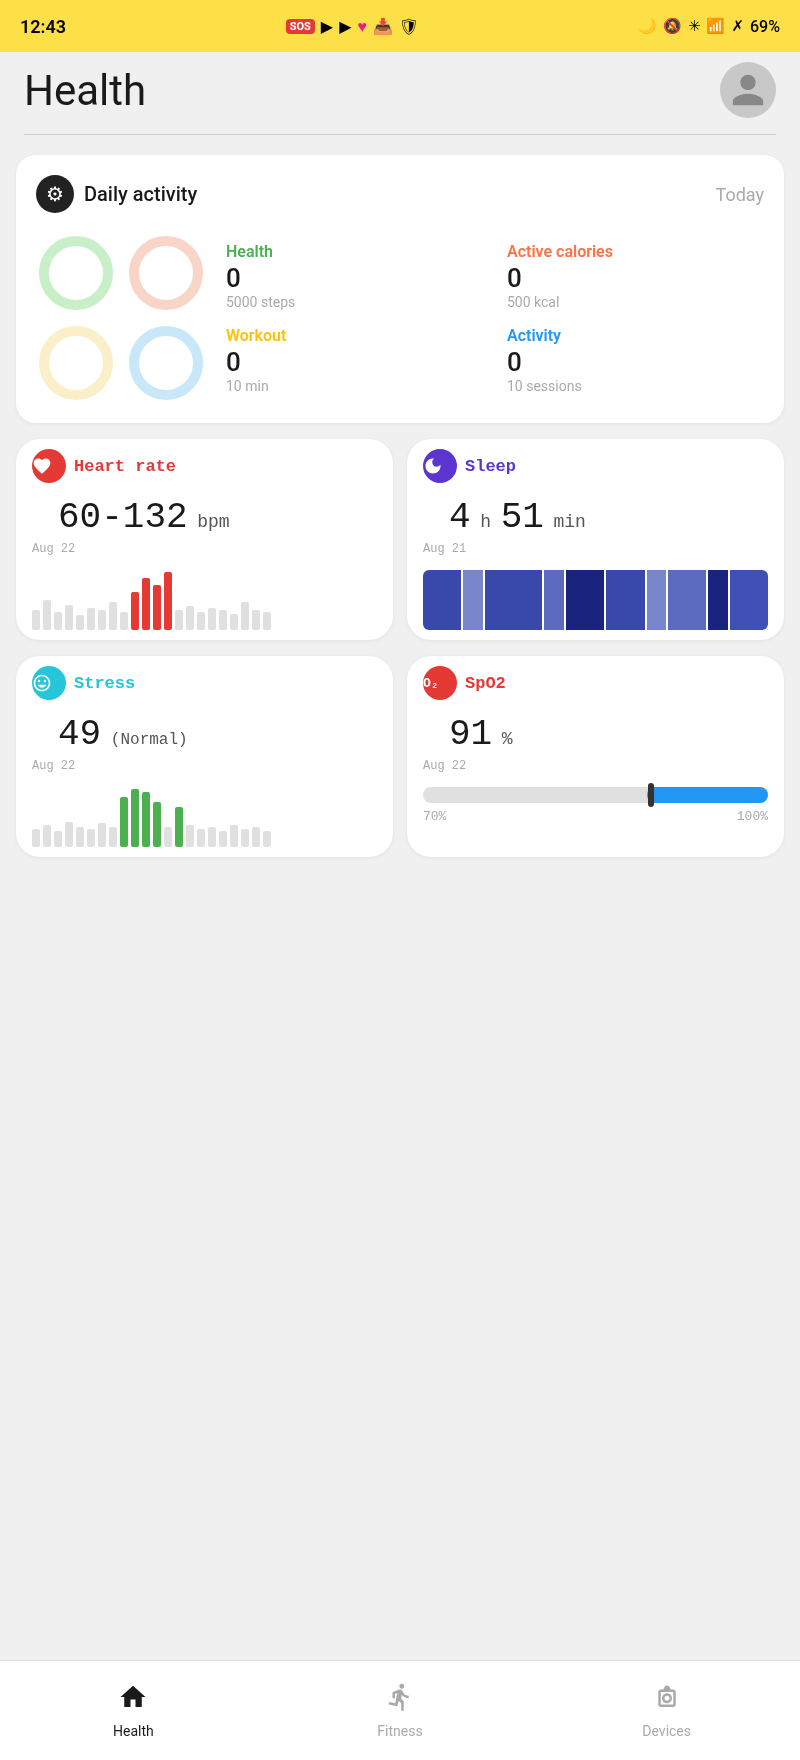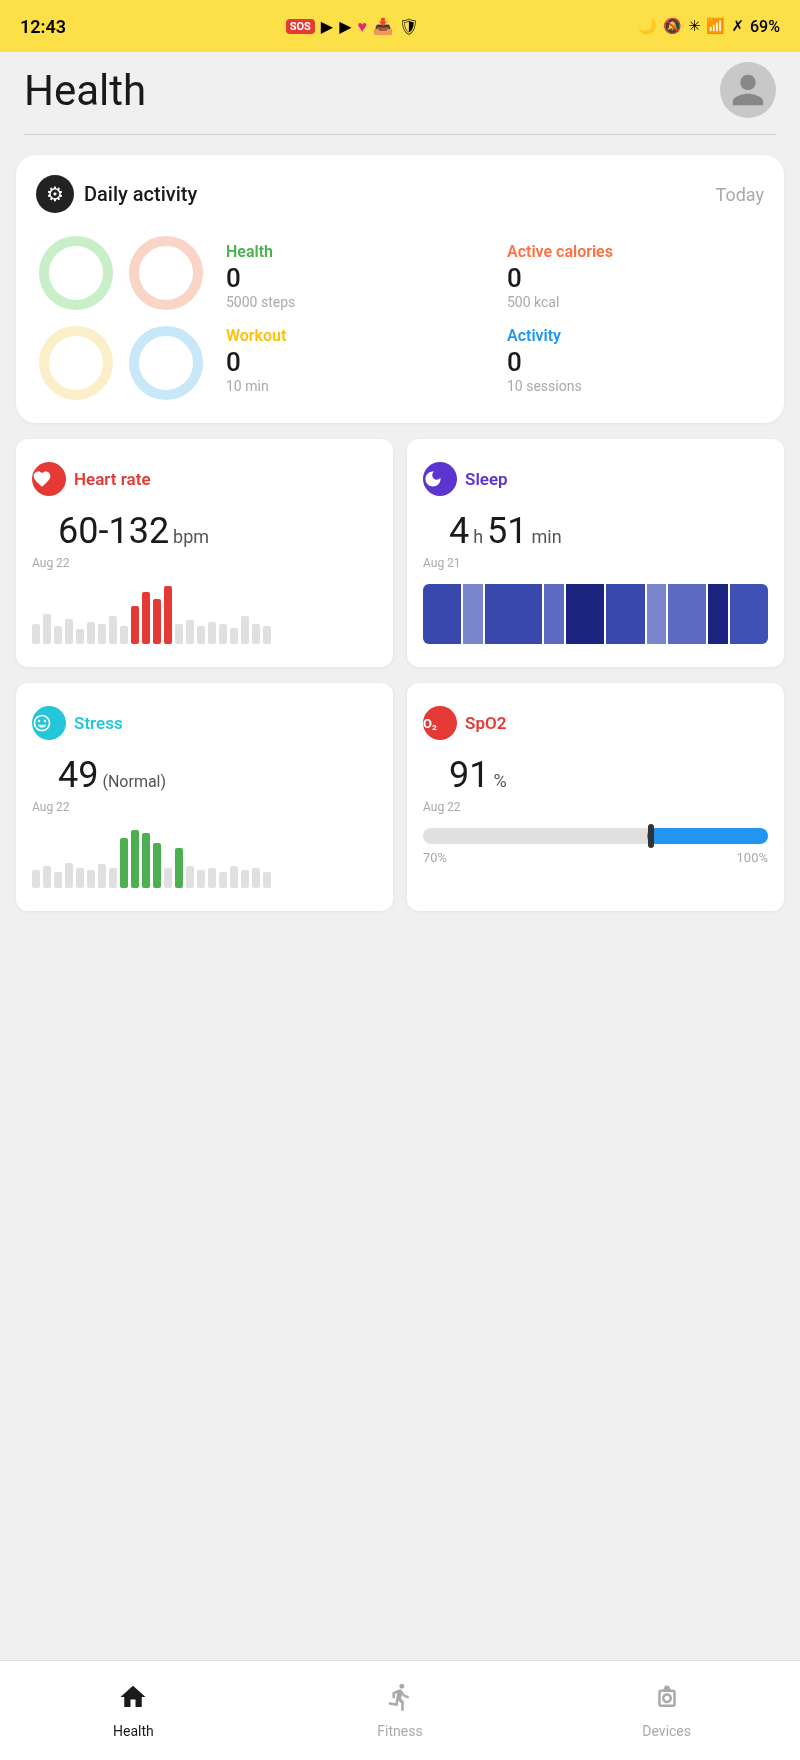--- a/index.html
+++ b/index.html
@@ -172,23 +172,24 @@
     .blue { color: #2196f3; }
 
     
     .cards-row {
       display: grid;
       grid-template-columns: 1fr 1fr;
       gap: 14px;
     }
     .mini-card {
       background: #fff;
-      border-radius: 12px;
-      padding: 23px 16px;
+      border-radius: 24px;
+      padding: 10px 16px;
       box-shadow: 0 1px 4px rgba(0,0,0,0.06);
+      font-family: Liberation Mono, monospace;
     }
     .mini-card-header {
       display: flex;
       align-items: center;
       gap: 8px;
       margin-bottom: 14px;
     }
     .mini-icon {
       width: 34px;
       height: 34px;

